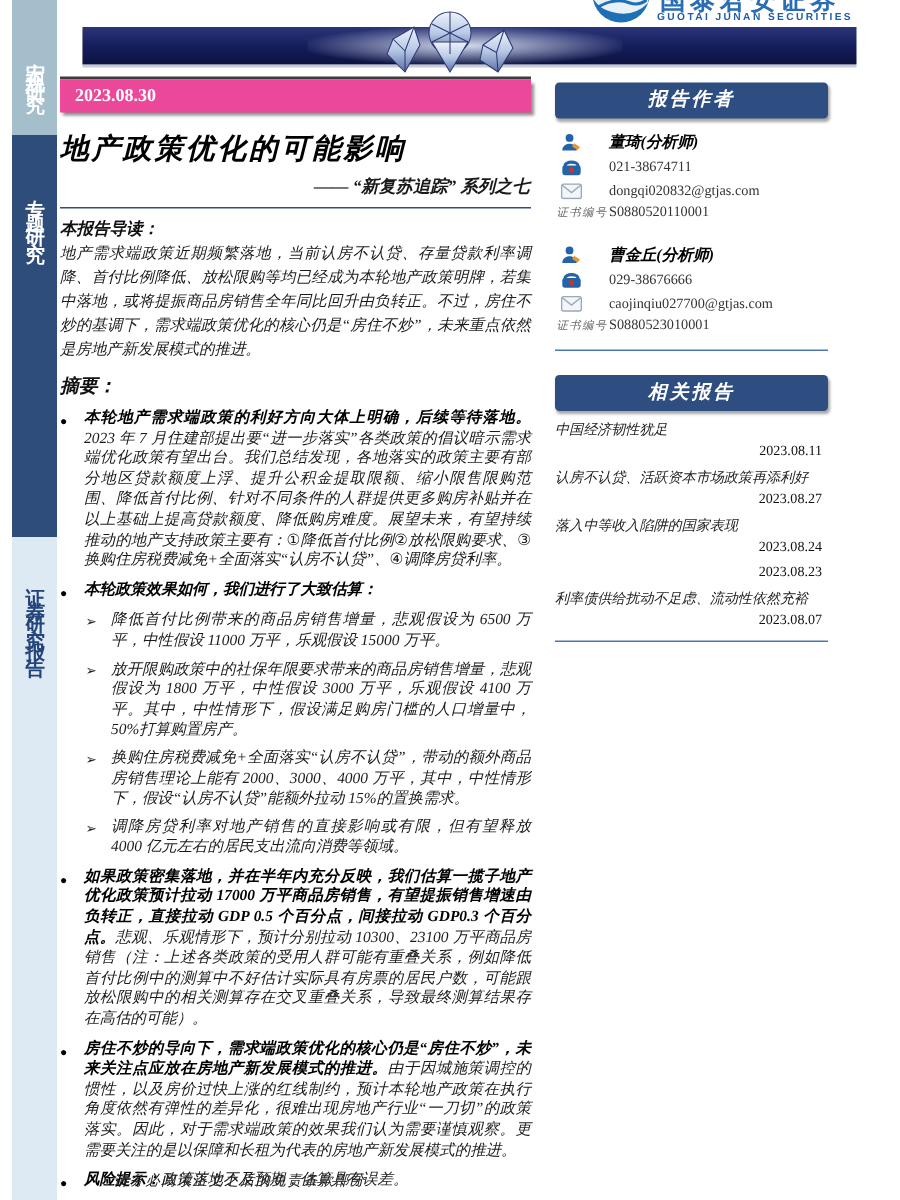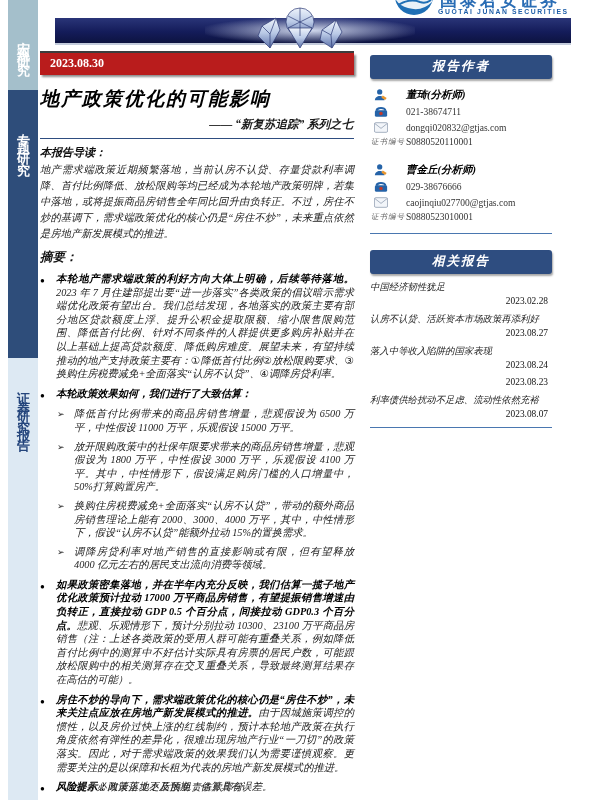--- a/index.html
+++ b/index.html
@@ -37,21 +37,21 @@
     letter-spacing:3px;font-family:"Liberation Sans","DejaVu Sans",sans-serif;white-space:nowrap;
   }
   .logo .en{
     position:absolute;left:50px;top:8px;font-size:6.8px;font-weight:bold;color:#1f5fa8;
     letter-spacing:1.6px;font-family:"Liberation Sans","DejaVu Sans",sans-serif;white-space:nowrap;
   }
   
   .main-col{position:absolute;left:40px;top:51px;width:314px;}
   .date-tab{border-top:2px solid #3c3c3c;}
   .date-bar{
-    background:#b91c1c;color:#fff;font-weight:bold;font-size:12px;padding:3px 10px 4px;
+    background:#ec4899;color:#fff;font-weight:bold;font-size:12px;padding:3px 10px 4px;
     box-shadow:2px 2px 2px rgba(0,0,0,.45);
   }
   .doc-title{
     text-align:left;font-size:19px;font-weight:bold;font-style:italic;margin-top:11px;
     letter-spacing:2px;color:#000;
   }
   .doc-subtitle{
     text-align:right;font-size:11.5px;font-weight:bold;font-style:italic;margin-top:5px;
     color:#1a1a1a;padding-right:1px;
   }
@@ -262,21 +262,21 @@
     <span class="cert-value">S0880523010001</span>
   </div>
 
   <hr class="rule-blue">
 
   <div class="related">
     <div class="panel-header">相关报告</div>
 
     <div class="report-item">
       <div class="report-title">中国经济韧性犹足</div>
-      <div class="report-date">2023.02.28</div>
+      <div class="report-date">2023.08.11</div>
     </div>
     <div class="report-item">
       <div class="report-title">认房不认贷、活跃资本市场政策再添利好</div>
       <div class="report-date">2023.08.27</div>
     </div>
     <div class="report-item">
       <div class="report-title">落入中等收入陷阱的国家表现</div>
       <div class="report-date">2023.08.24</div>
     </div>
     <div class="report-item">

